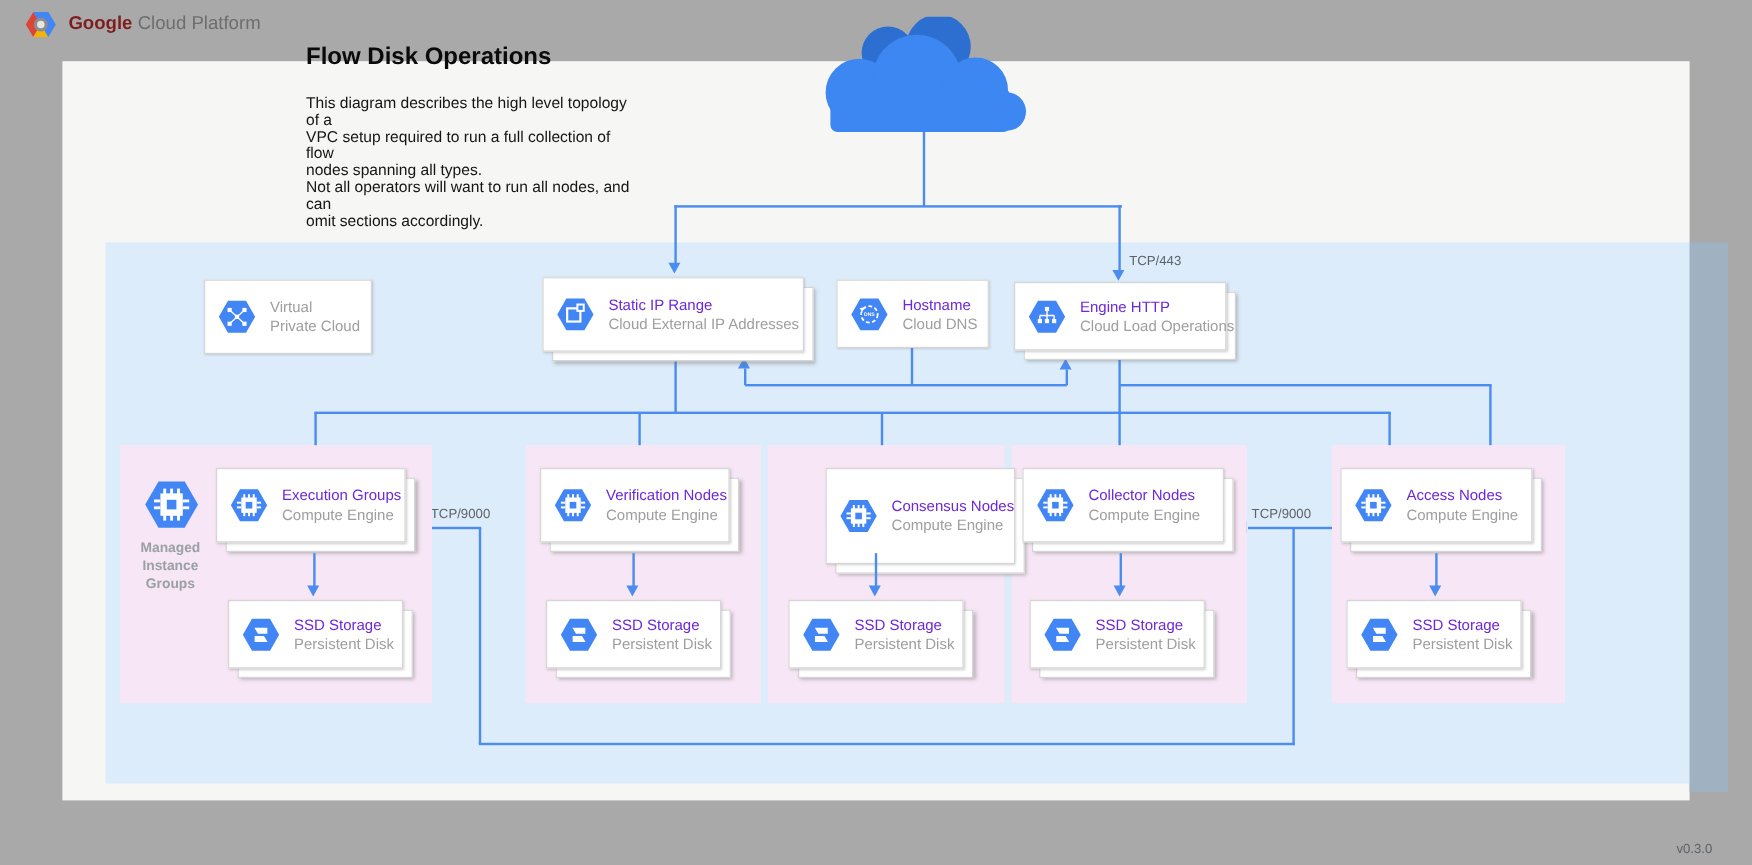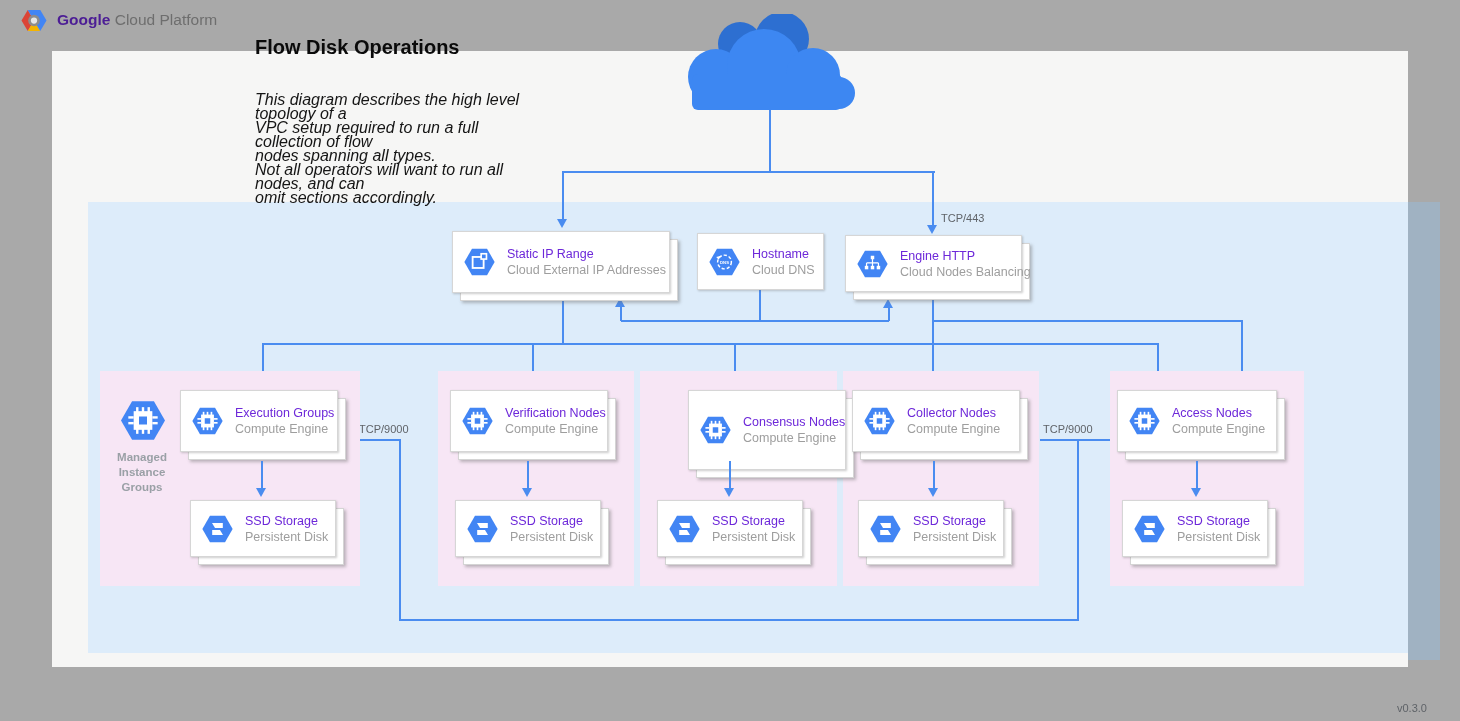--- a/index.html
+++ b/index.html
@@ -3,23 +3,23 @@
 <meta charset="utf-8">
 <style>
   html,body{margin:0;padding:0;background:#a9a9a9;font-family:"Liberation Sans",sans-serif;}
   .stage{position:relative;width:1460px;height:721px;background:#a9a9a9;overflow:hidden;}
   .canvas{position:absolute;left:52px;top:51px;width:1356px;height:616px;background:#f6f6f5;}
   .vpc-region{position:absolute;left:88px;top:202px;width:1320px;height:451px;background:#ddecfa;}
   .vpc-overhang{position:absolute;left:1408px;top:202px;width:32px;height:458px;background:#a0b2c2;}
   .noderegion{position:absolute;top:371px;height:215px;background:#f7e6f5;}
 
   .brand{position:absolute;left:57px;top:11px;font-size:15.5px;color:#6e6e6e;}
-  .brand b{color:#4c1d95;font-weight:700;margin-top:20px;}
+  .brand b{color:#7f1d1d;font-weight:700;margin-top:20px;}
   .page-title{position:absolute;left:255px;top:36px;font-size:20px;font-weight:700;color:#0a0a0a;}
-  .desc{position:absolute;left:255px;top:93px;width:280px;font-size:16px;line-height:14px;color:#151515;white-space:pre-line;font-style:italic;}
+  .desc{position:absolute;left:255px;top:79px;width:280px;font-size:13px;line-height:14px;color:#151515;white-space:pre-line;}
   .version{position:absolute;left:1397px;top:702px;font-size:11px;color:#5f6368;}
 
   .ln{position:absolute;background:#4a8cf0;}
   .v{width:2px;} .h{height:2px;}
   .ah{position:absolute;width:0;height:0;}
   .ah-d{border-left:5.5px solid transparent;border-right:5.5px solid transparent;border-top:9px solid #4a8cf0;}
   .ah-u{border-left:5.5px solid transparent;border-right:5.5px solid transparent;border-bottom:9px solid #4a8cf0;}
   .ah-l{border-top:5.5px solid transparent;border-bottom:5.5px solid transparent;border-right:9px solid #4a8cf0;}
   .port{position:absolute;font-size:11px;color:#5f6368;white-space:nowrap;}
 
@@ -191,20 +191,31 @@
   <div class="noderegion" style="left:843px;width:196px"></div>
   <div class="noderegion" style="left:1110px;width:194px"></div>
 
   <svg class="hexicon" style="position:absolute;left:119px;top:399px" width="48" height="43">
       <use href="#sym-compute"></use>
     </svg>
   <div class="mig-label">Managed
 Instance
 Groups</div>
 
+  <div class="card" style="left:170px;top:233px;width:140px;height:62px">
+    <div class="face">
+      <svg class="hexicon" width="33" height="30">
+          <use href="#sym-vpc"></use>
+        </svg>
+      <div class="ctext">
+          <div class="s">Virtual</div>
+          <div class="s">Private Cloud</div>
+        </div>
+    </div>
+  </div>
 
   <div class="card" style="left:452px;top:231px;width:218px;height:62px">
     <div class="back"></div>
     <div class="face">
       <svg class="hexicon" width="33" height="30">
           <use href="#sym-ip"></use>
         </svg>
       <div class="ctext">
           <div class="t">Static IP Range</div>
           <div class="s">Cloud External IP Addresses</div>
@@ -225,21 +236,21 @@
   </div>
 
   <div class="card" style="left:845px;top:235px;width:177px;height:57px">
     <div class="back"></div>
     <div class="face">
       <svg class="hexicon" width="33" height="30">
           <use href="#sym-lb"></use>
         </svg>
       <div class="ctext">
           <div class="t">Engine HTTP</div>
-          <div class="s">Cloud Nodes Balancing</div>
+          <div class="s">Cloud Load Operations</div>
         </div>
     </div>
   </div>
 
   <div class="card" style="left:180px;top:390px;width:158px;height:62px">
     <div class="back"></div>
     <div class="face">
       <svg class="hexicon" width="33" height="30">
           <use href="#sym-compute"></use>
         </svg>

